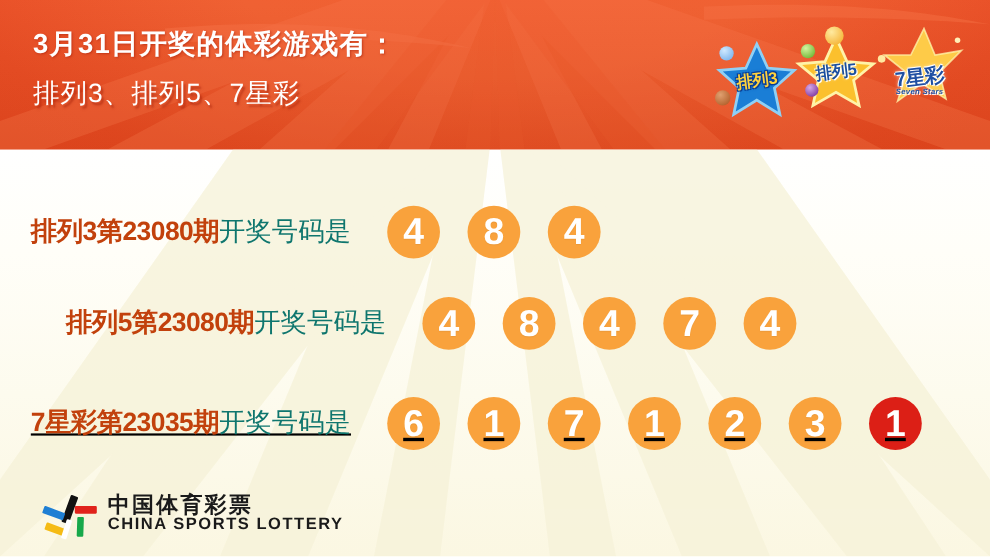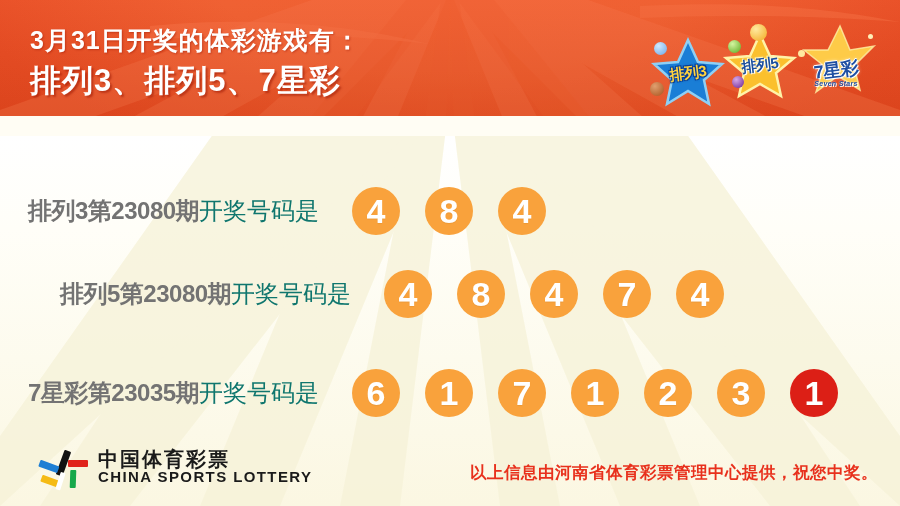--- a/index.html
+++ b/index.html
@@ -7,21 +7,21 @@
   body {
     font-family:"Liberation Sans", sans-serif;
     background:#FFFFFF;
     position:relative;
   }
 
   #page { position:relative; width:900px; height:506px; overflow:hidden; background:#fffdf4; }
 
   
   .header {
-    position:absolute; left:0; top:0; width:900px; height:116px;
+    position:absolute; left:0; top:0; width:900px; height:136px;
     overflow:hidden;
     background:
       radial-gradient(ellipse 700px 320px at 50% -40px, #f05a2a 0%, #ef5b2b 35%, #e8491f 70%, #e5451c 100%),
       #e8491f;
   }
   .header::after{
     content:""; position:absolute; inset:0;
     background:linear-gradient(to bottom, rgba(255,255,255,0.04) 0%, rgba(0,0,0,0.05) 100%);
   }
   .rays { position:absolute; left:0; top:0; width:900px; height:136px; }
@@ -29,21 +29,21 @@
   .header-text {
     position:absolute; left:30px; top:24px; z-index:5;
     color:#ffffff; letter-spacing:1px;
   }
   .h-line1 {
     font-size:25px; font-weight:bold; line-height:32px;
     text-shadow:1px 1px 2px rgba(150,20,0,0.45);
     white-space:nowrap;
   }
   .h-line2 {
-    font-size:31px; font-weight:bold; line-height:42px; margin-top:4px;
+    font-size:24px; font-weight:normal; line-height:42px; margin-top:9px;
     text-shadow:2px 2px 2px rgba(150,20,0,0.5);
     white-space:nowrap;
   }
 
   
   .logos { position:absolute; right:18px; top:22px; z-index:6; width:240px; height:92px; }
   .logo-item { position:absolute; }
   .logo-p3 { left:8px;  top:12px; }
   .logo-p5 { left:80px; top:4px; }
   .logo-7x { left:152px; top:2px; }
@@ -70,27 +70,27 @@
     background:linear-gradient(to bottom,#ffffff 0%, #fffef8 25%, #fdfbee 60%, #fbf7e2 100%);
     overflow:hidden;
   }
   .body-rays { position:absolute; left:0; top:0; width:900px; height:370px; }
 
   
   .rows { position:absolute; left:0; top:136px; width:900px; height:290px; z-index:4; }
   .row { position:absolute; left:0; width:900px; height:66px; display:flex; align-items:center; }
   .row1 { top:42px; }
   .row2 { top:125px;padding-left:32px; }
-  .row3 { top:224px; }
+  .row3 { top:216px;text-decoration:underline; }
 
   .row-label {
     width:352px; padding-left:28px; white-space:nowrap;
     font-size:24px; line-height:30px;
   }
-  .lbl-strong { color:#737373; font-weight:bold; letter-spacing:-0.5px; }
+  .lbl-strong { color:#c2410c; font-weight:bold; letter-spacing:-0.5px; }
   .lbl-light  { color:#0f766e; font-weight:500; letter-spacing:0px; }
 
   .balls { display:flex; align-items:center; gap:25px; }
   .ball {
     width:48px; height:48px; border-radius:50%;
     display:flex; align-items:center; justify-content:center;
     color:#ffffff; font-size:34px; font-weight:bold; line-height:1;
     font-family:"Liberation Sans", sans-serif;
     text-shadow:0 1px 1px rgba(0,0,0,0.06);
     flex:0 0 auto;
@@ -255,16 +255,15 @@
           <rect x="32" y="22" width="6" height="18" rx="1" fill="#17a84a" transform="rotate(2 35 31)"></rect>
           <rect x="3" y="30" width="20" height="7" rx="1" fill="#f5bb15" transform="rotate(20 13 33)"></rect>
           <rect x="20" y="24" width="5" height="18" rx="1" fill="#ffffff" transform="rotate(18 22 33)"></rect>
         </svg>
       </div>
       <div>
         <div class="brand-cn">中国体育彩票</div>
         <div class="brand-en">CHINA SPORTS LOTTERY</div>
       </div>
     </div>
-    <div class="footer-note">以上信息由河南省体育彩票管理中心提供，祝您中奖。</div>
   </div>
 
 </div>
 
 </body></html>

